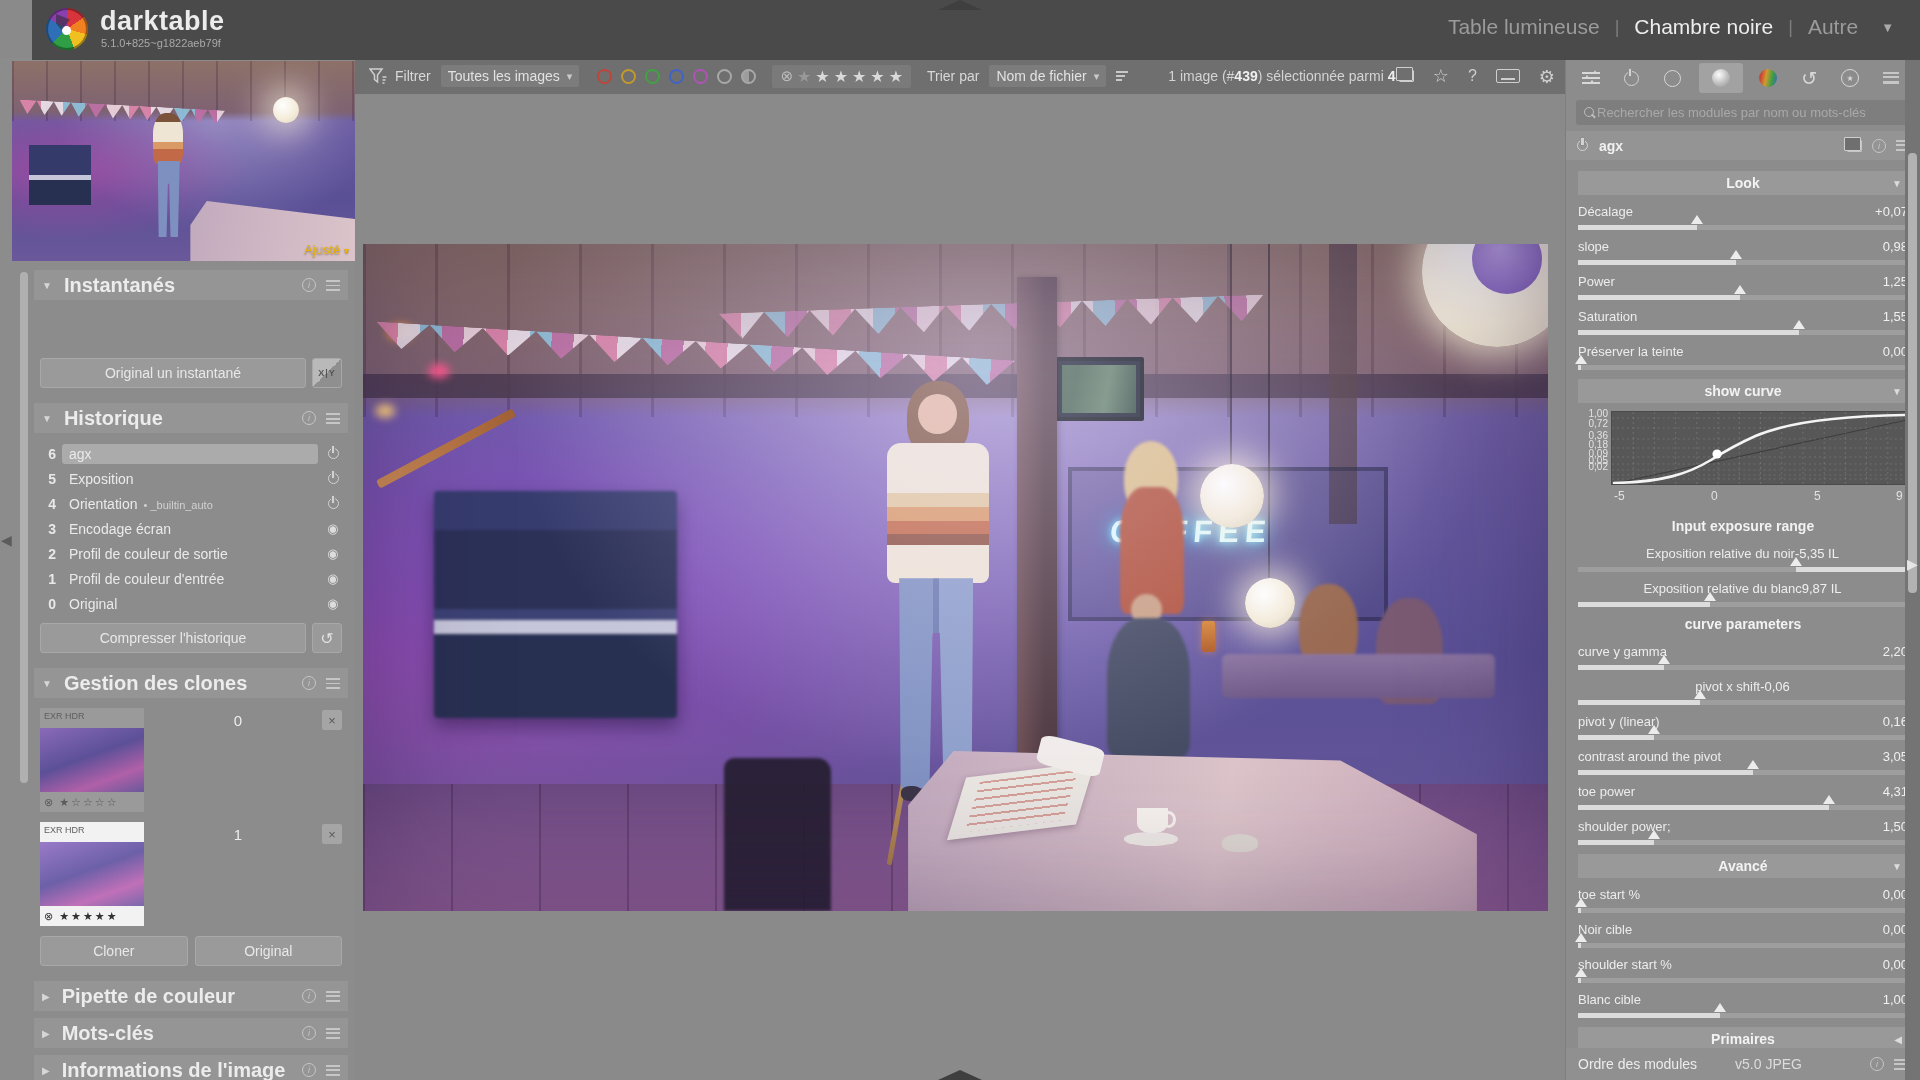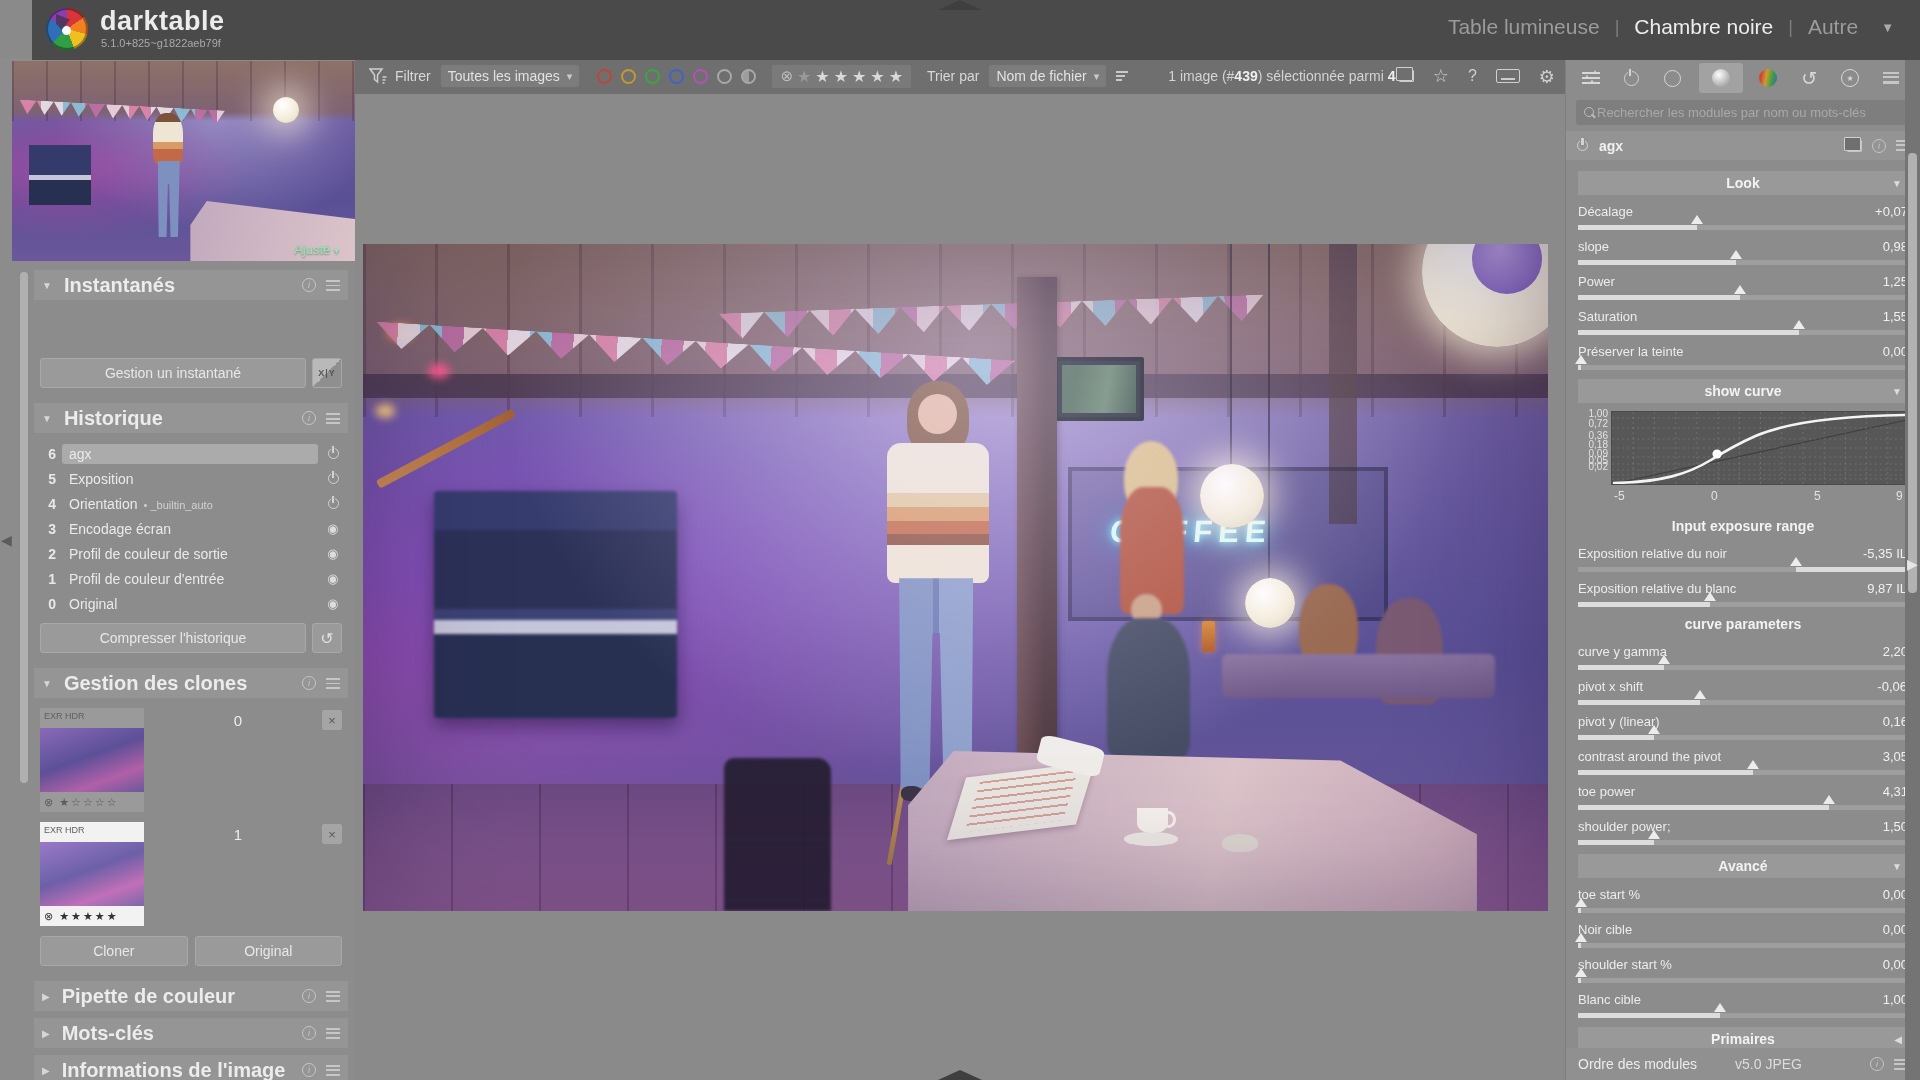--- a/index.html
+++ b/index.html
@@ -57,21 +57,21 @@
   .ic-pw{position:relative;width:13px;height:13px;flex:none;}
   .ic-pw::before{content:"";position:absolute;inset:1px;border:1.6px solid #d2d2d2;border-radius:50%;}
   .ic-pw::after{content:"";position:absolute;left:5.3px;top:-1px;width:2.4px;height:7px;background:#d2d2d2;outline:1.6px solid #8f8f8f;}
   .ic-dropper{position:relative;width:10px;height:10px;background:#d8d8d8;border-radius:0 60% 60% 60%;transform:rotate(-135deg);flex:none;}
   .ic-dropper::after{content:"";position:absolute;left:-4px;top:-4px;width:3px;height:3px;border-radius:50%;background:#d8d8d8;}
   .tri{font-size:10px;color:#dcdcdc;}
 
   
   .lpanel{position:absolute;left:0;top:58px;bottom:0;width:355px;background:#8c8c8c;z-index:25;}
   .nav-thumb{position:absolute;left:12px;top:3px;right:0;height:200px;overflow:hidden;background:#5c5098;}
-  .nav-overlay{position:absolute;right:16px;bottom:4px;font-size:13px;color:#86efac;text-shadow:0 1px 2px rgba(0,0,0,.4);}
+  .nav-overlay{position:absolute;right:6px;bottom:4px;font-size:13px;color:#eab308;text-shadow:0 1px 2px rgba(0,0,0,.4);}
   .nav-overlay .chev{font-size:10px;}
   .lscroll{position:absolute;left:20px;top:214px;bottom:10px;width:8px;}
   .lscroll .thumb{position:absolute;left:0;top:0;width:8px;height:64%;background:#b0b0b0;border-radius:4px;}
   .lcontent{position:absolute;left:34px;right:7px;top:212px;bottom:0;overflow:hidden;}
   .sec{margin-bottom:7px;}
   .sec-h{height:30px;background:#959595;display:flex;align-items:center;padding:0 8px;gap:12px;}
   .sec-h .title{font-weight:bold;font-size:20px;color:#ececec;flex:1;}
   .sec-h .tri{color:#d6d6d6;}
   .sec-h .hic{display:flex;gap:10px;align-items:center;}
   .sec-body{padding:6px 6px 8px 6px;}
@@ -129,21 +129,21 @@
   .mod-h{height:29px;background:#949494;display:flex;align-items:center;gap:10px;padding:0 10px;}
   .mod-h .name{font-weight:bold;font-size:14px;color:#f0f0f0;flex:1;}
   .mod-body{padding:2px 12px 0 12px;}
   .mod-bar{height:24px;background:#999;display:flex;align-items:center;margin-top:9px;position:relative;}
   .mod-bar .title{flex:1;text-align:center;font-weight:bold;font-size:14px;color:#f2f2f2;}
   .mod-bar .tri{position:absolute;right:6px;}
   .mod-lbl{height:22px;display:flex;align-items:center;justify-content:center;font-weight:bold;font-size:14px;color:#f2f2f2;margin-top:6px;}
   .sl{margin-top:8px;position:relative;}
   .sl-top{display:flex;justify-content:space-between;font-size:13px;color:#ececec;height:17px;align-items:center;}
   .sl-top .val{color:#f0f0f0;}
-  .sl-top.haspick{padding-right:1px;}
+  .sl-top.haspick{padding-right:1px;justify-content:center;}
   .sl-pick{position:absolute;right:-2px;top:2px;}
   .sl-track{position:relative;height:5px;background:#9e9e9e;margin-top:5px;}
   .sl-fill{position:relative;height:5px;background:#dcdcdc;}
   .sl-tri{position:absolute;right:-6px;top:-10px;width:0;height:0;border:6px solid transparent;border-bottom:9px solid #ececec;border-top:none;}
   .sl.rev .sl-fill{margin-left:auto;}
   .sl.rev .sl-tri{left:-6px;right:auto;}
   .auto-row{position:relative;height:26px;display:flex;align-items:center;font-size:13px;color:#ececec;margin-top:6px;}
   .curve-wrap{position:relative;height:100px;margin-top:6px;}
   .cv-ylab{position:absolute;width:30px;text-align:right;font-size:10px;color:#e2e2e2;line-height:10px;}
   .cv-plot{position:absolute;left:33px;right:0;top:2px;height:74px;background:#575757;border:1px solid #4a4a4a;}
@@ -395,21 +395,21 @@
         <div class="sec-h">
           <span class="tri">▼</span>
           <span class="title">Instantanés</span>
           <span class="hic">
               <span class="ic-info">i</span>
           <span class="ic-menu"></span>
             </span>
         </div>
         <div class="sec-body">
           <div class="snap-row">
-            <div class="btn">Gestion un instantané</div>
+            <div class="btn">Original un instantané</div>
             <div class="xy-icon">X|Y</div>
           </div>
         </div>
       </div>
 
       <div class="sec">
         <div class="sec-h">
           <span class="tri">▼</span>
           <span class="title">Historique</span>
           <span class="hic">

